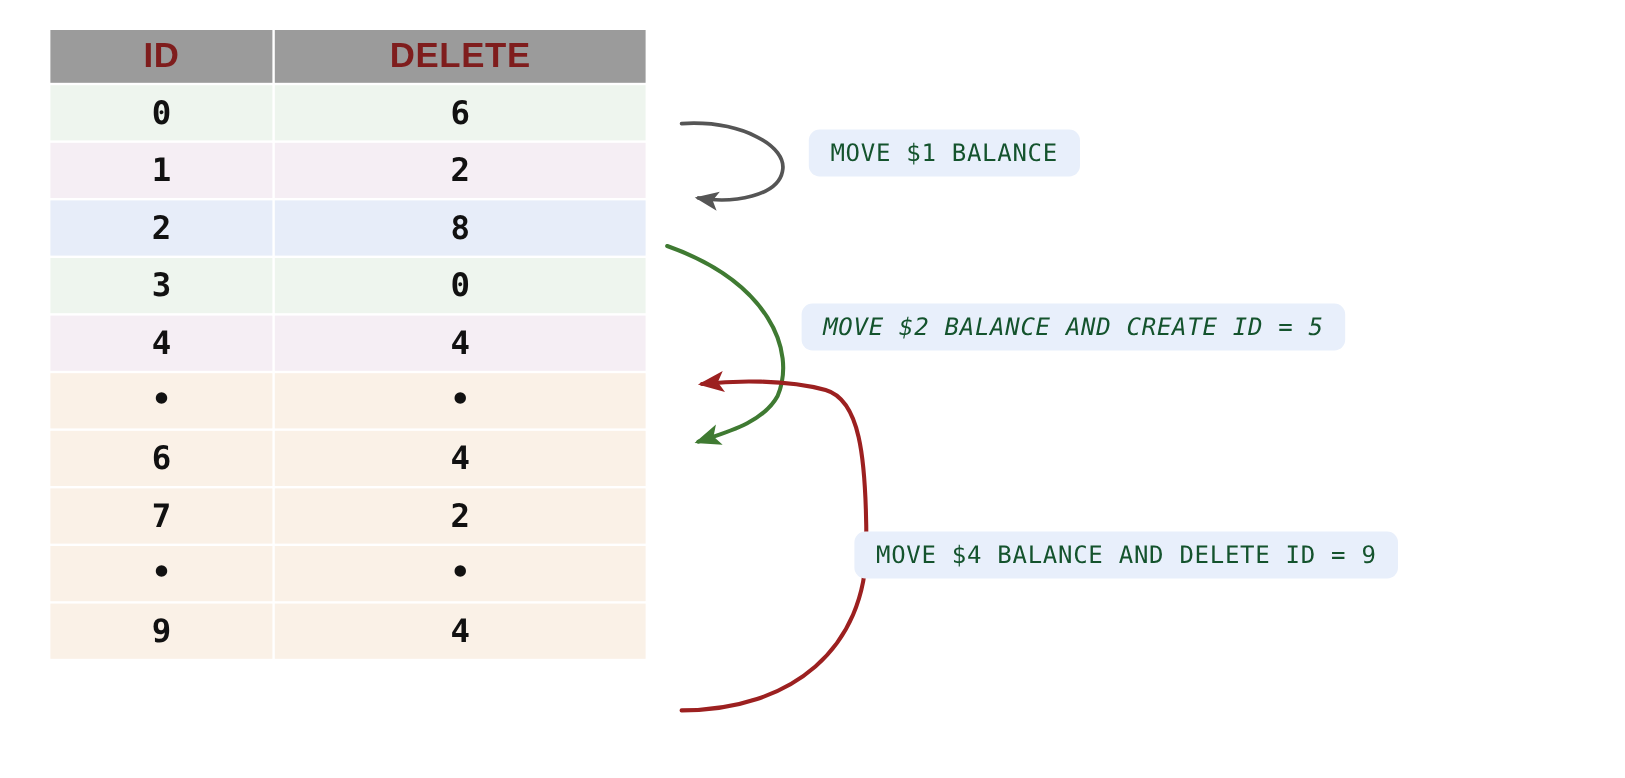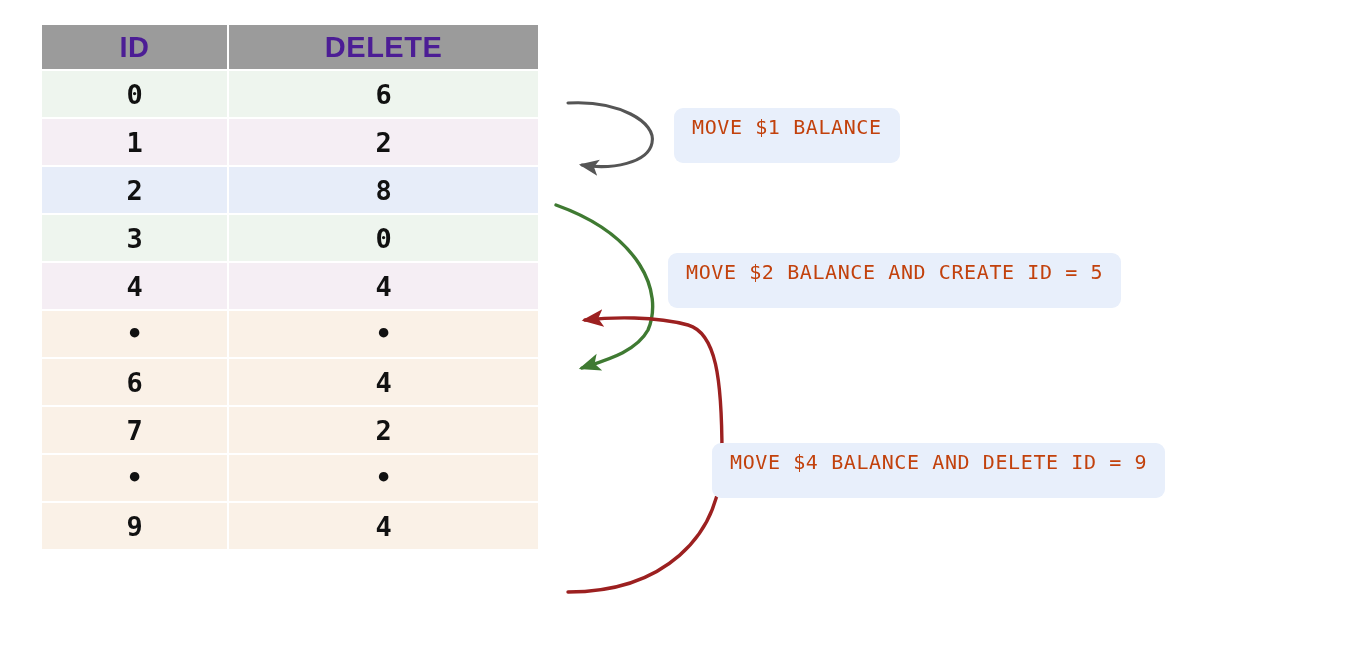--- a/index.html
+++ b/index.html
@@ -26,21 +26,21 @@
   }
   #balance-table th,
   #balance-table td {
     padding: 0;
     margin: 0;
     text-align: center;
     vertical-align: middle;
   }
   #balance-table th {
     background: #9b9b9b;
-    color: #4c1d95;
+    color: #7f1d1d;
     font-size: 29px;
     font-weight: bold;
     height: 44px;
     font-family: "Liberation Sans", sans-serif;
     letter-spacing: 0.5px;
   }
   #balance-table td {
     height: 46px;
     font-size: 27px;
     font-weight: bold;
@@ -69,31 +69,31 @@
     top: 0;
     width: 1354px;
     height: 648px;
     pointer-events: none;
   }
 
   
   .pill {
     position: absolute;
     background: #e8effb;
-    color: #c2410c;
+    color: #14532d;
     font-family: "DejaVu Sans Mono", monospace;
     font-size: 20px;
     letter-spacing: 0.6px;
     border-radius: 9px;
-    padding: 9px 18px 26px 18px;
+    padding: 9px 18px 10px 18px;
     white-space: nowrap;
     line-height: 1;
   }
   #pill-move1 { left: 674px; top: 108px; }
-  #pill-move2 { left: 668px; top: 253px; }
+  #pill-move2 { left: 668px; top: 253px; font-style: italic; }
   #pill-move3 { left: 712px; top: 443px; }
 </style>
 </head>
 <body>
 
 <table id="balance-table">
   <thead>
     <tr>
       <th class="col-id">ID</th>
       <th class="col-bal">DELETE</th>

